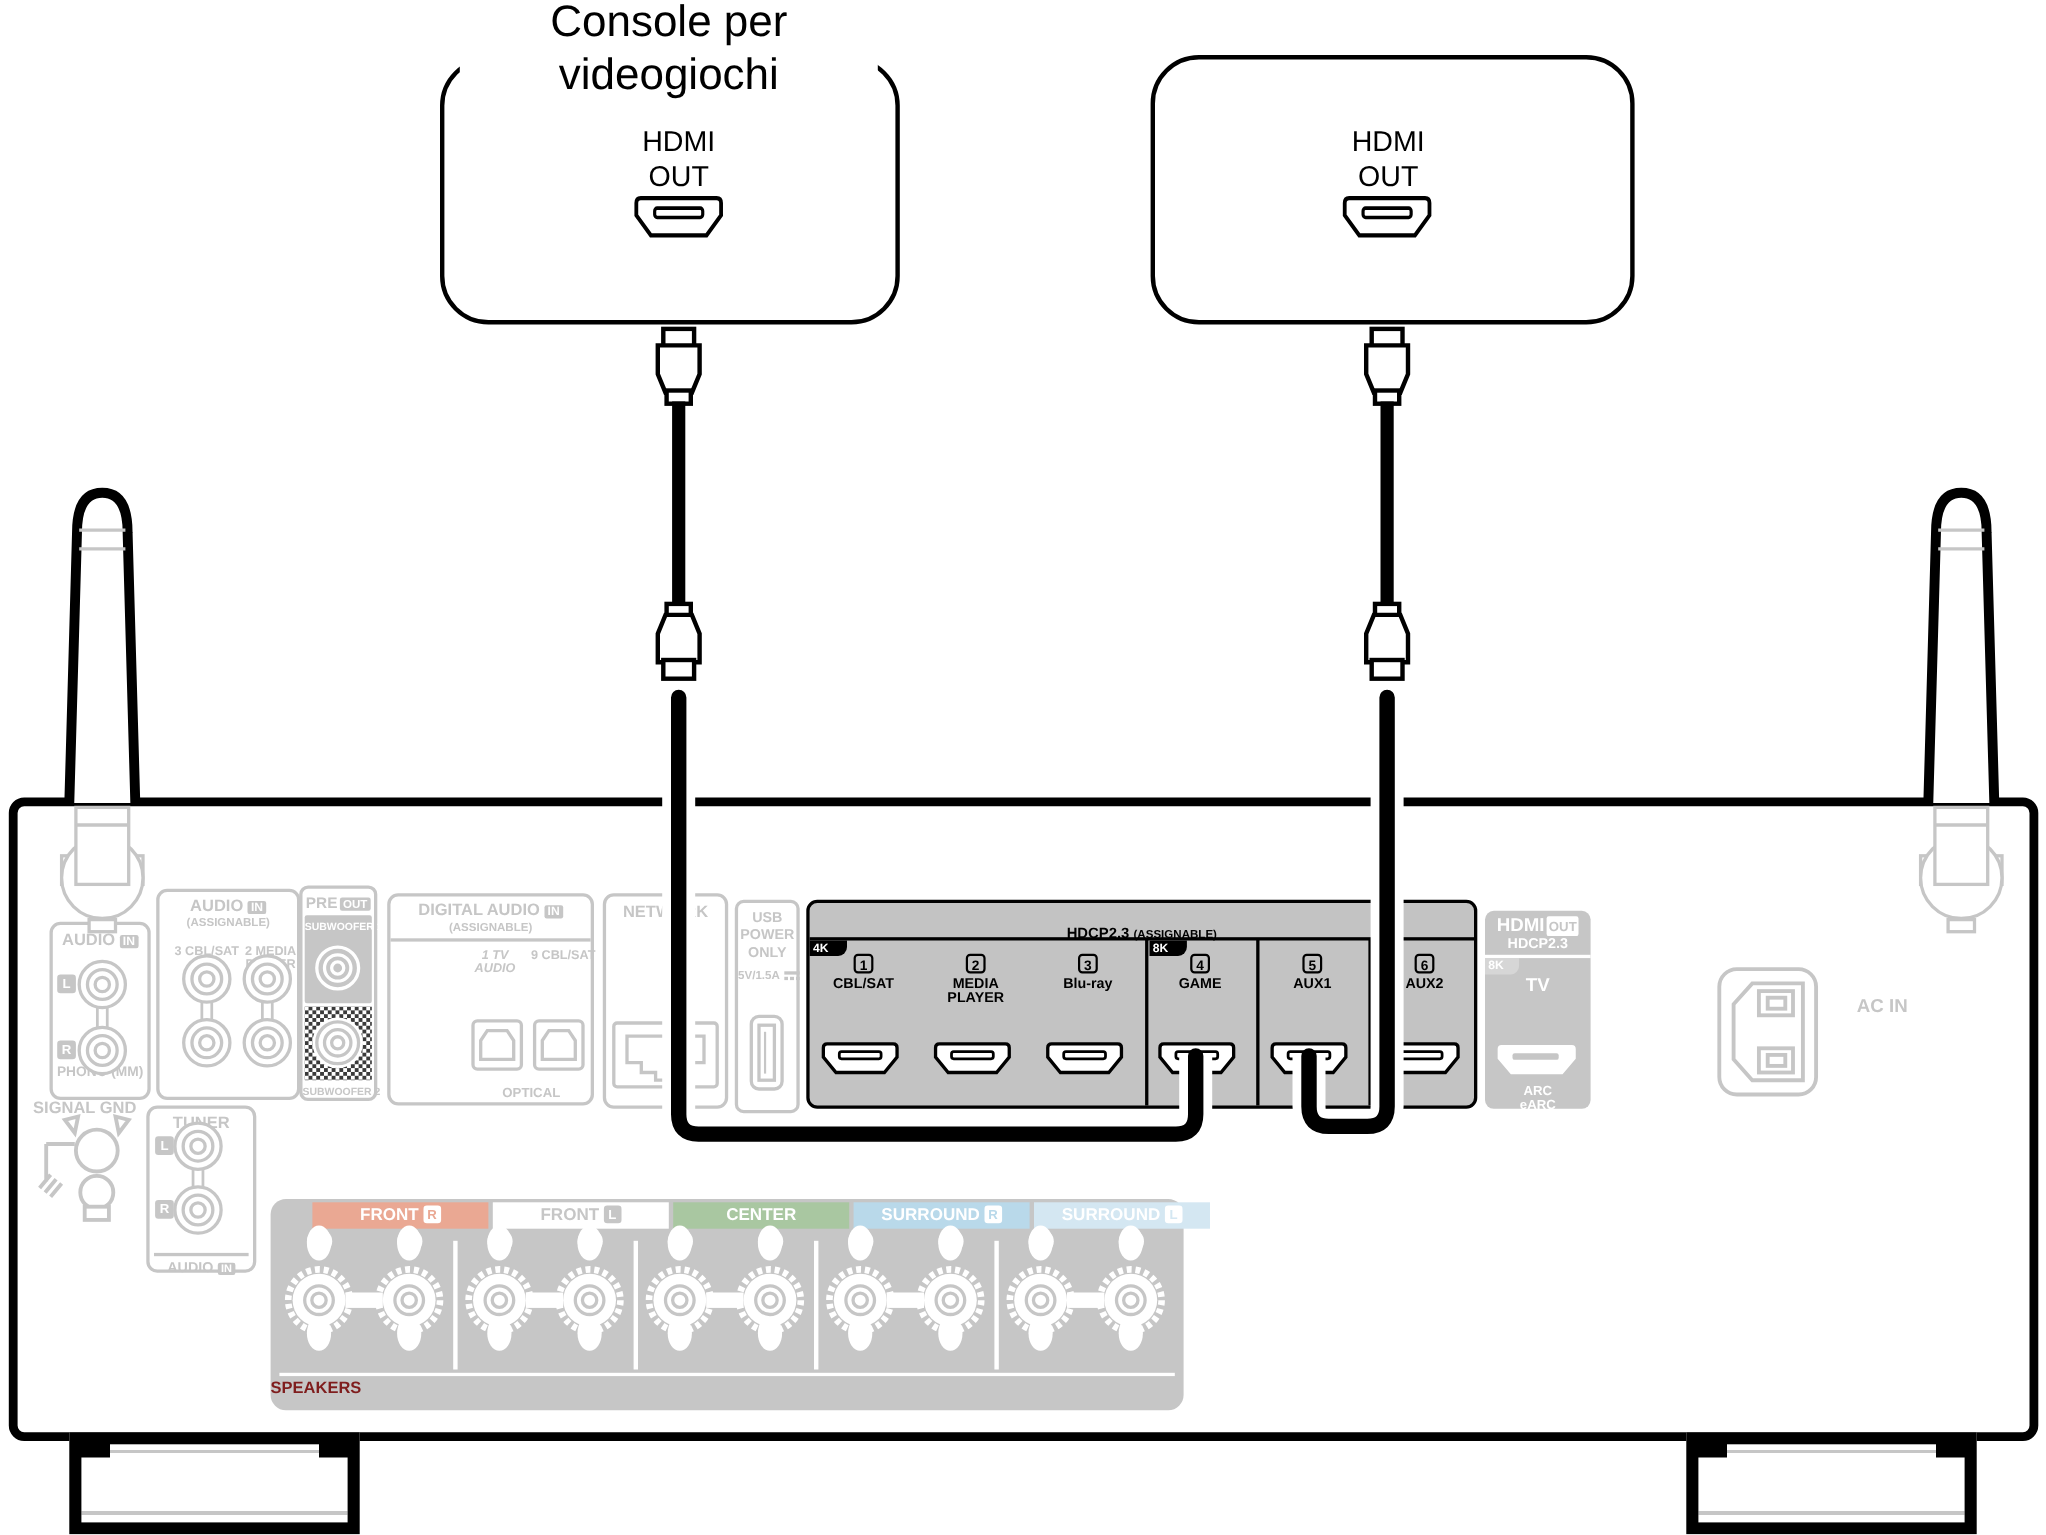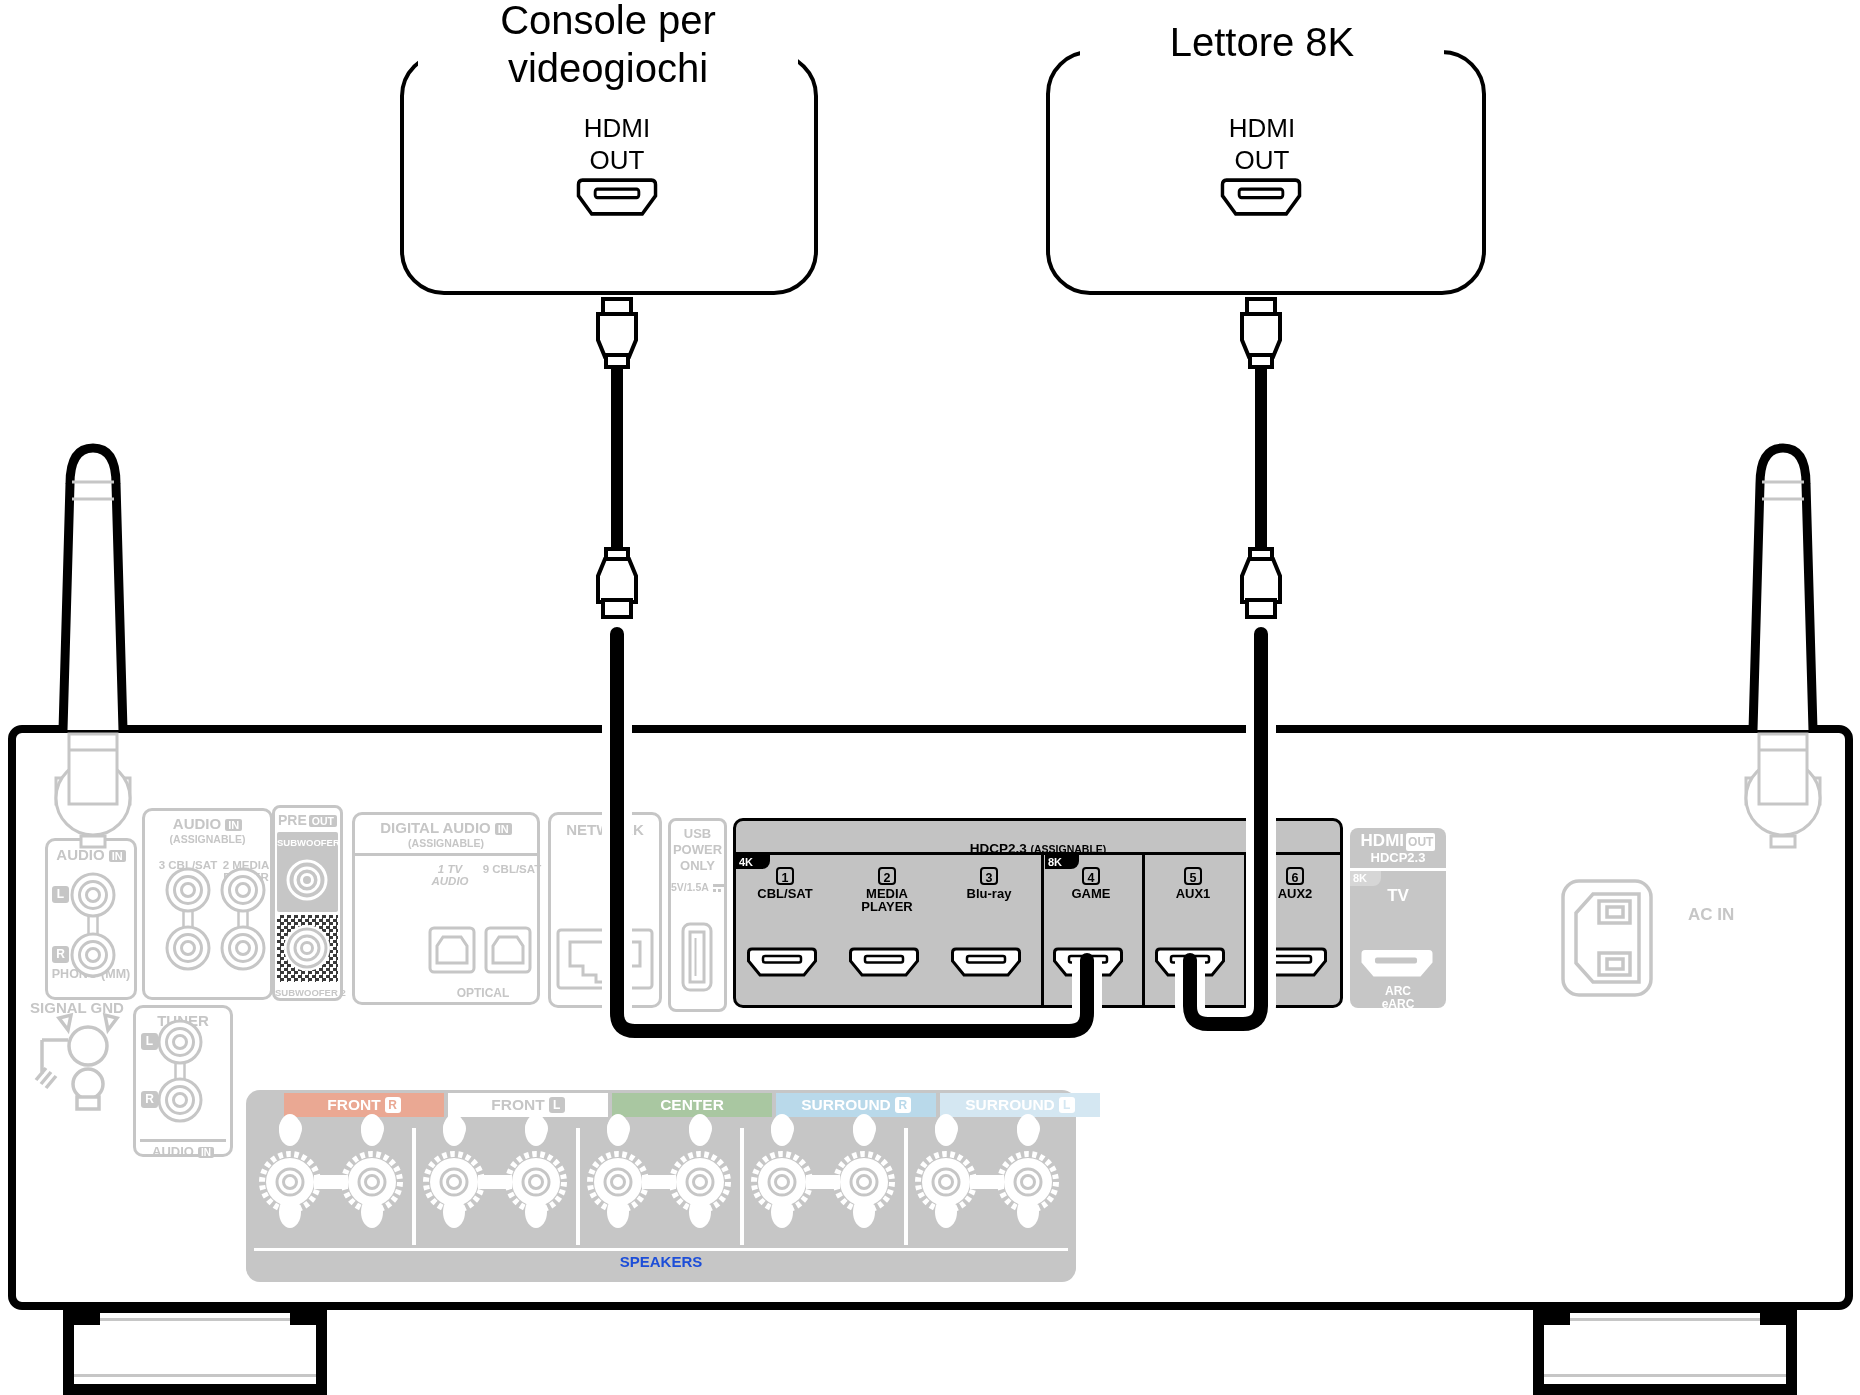--- a/index.html
+++ b/index.html
@@ -63,21 +63,21 @@
   .band-badge{display:inline-block;width:16px;height:16px;background:#fff;border-radius:3px;font-size:12px;line-height:16px;text-align:center;
               vertical-align:1px;margin-left:4px;}
   .band-badge:empty{display:none;}
   .band1{left:6px;background:#eaa893;} .band1 .band-badge{color:#eaa893;}
   .band2{left:170px;background:#fff;color:var(--fade);} .band2 .band-badge{background:var(--fade);color:#fff;}
   .band3{left:334px;background:#a9c7a1;}
   .band4{left:498px;background:#b9d9ea;} .band4 .band-badge{color:#b9d9ea;}
   .band5{left:662px;background:#d4e7f2;} .band5 .band-badge{color:#d4e7f2;}
   .spk-div{position:absolute;top:38px;height:117px;width:4px;background:#fff;}
   .spk-line{position:absolute;left:8px;top:158px;width:814px;height:3px;background:#fff;}
-  .spk-foot{position:absolute;left:0;right:0;top:163px;text-align:center;font-weight:bold;font-size:15px;color:#1d4ed8;}
+  .spk-foot{position:absolute;left:0;right:0;top:163px;text-align:left;font-weight:bold;font-size:15px;color:#7f1d1d;}
   .sign{position:absolute;width:23px;height:23px;border-radius:50%;background:#fff;color:var(--fade);
         font-weight:bold;font-size:19px;line-height:22px;text-align:center;z-index:2;}
   
   .dc{display:inline-block;width:14px;height:8px;position:relative;margin-left:4px;}
   .dc::before{content:"";position:absolute;left:0;top:1px;width:14px;height:2.5px;background:var(--fade);}
   .dc::after{content:"";position:absolute;left:0;top:6px;width:14px;height:2.5px;
              background:linear-gradient(90deg,var(--fade) 0 3px,transparent 3px 5.5px,var(--fade) 5.5px 8.5px,transparent 8.5px 11px,var(--fade) 11px 14px);}
   svg.layer{position:absolute;left:0;top:0;z-index:2;pointer-events:none;}
   svg.cables{z-index:3;}
 </style>
@@ -255,21 +255,20 @@
 
   <div class="device-box" style="left:400px;top:52px;width:410px;height:235px;"></div>
   <div class="device-title" style="left:418px;top:-4px;width:380px;">
     <span>Console per</span><br>
     <span>videogiochi</span>
   </div>
   <div class="hdmi-lab" style="left:517px;top:113px;">HDMI</div>
   <div class="hdmi-lab" style="left:517px;top:145px;">OUT</div>
 
   <div class="device-box" style="left:1046px;top:50px;width:432px;height:237px;"></div>
-  <div class="device-title" style="left:1080px;top:14px;width:364px;line-height:56px;">Lettore 8K</div>
   <div class="hdmi-lab" style="left:1162px;top:113px;">HDMI</div>
   <div class="hdmi-lab" style="left:1162px;top:145px;">OUT</div>
 
   <svg class="layer" width="1860" height="1395" viewBox="0 0 1860 1395">
     <defs>
       <g id="hport">
         <path d="M-30,-13 h60 q3.5,0 3.5,3.5 v8.5 l-11.5,14 h-44 l-11.5,-14 v-8.5 q0,-3.5 3.5,-3.5 z" fill="#fff" stroke="currentColor" stroke-width="3"></path>
         <rect x="-19" y="-6" width="38" height="6.5" rx="2" fill="#fff" stroke="currentColor" stroke-width="2.5"></rect>
       </g>
       <g id="rca">

